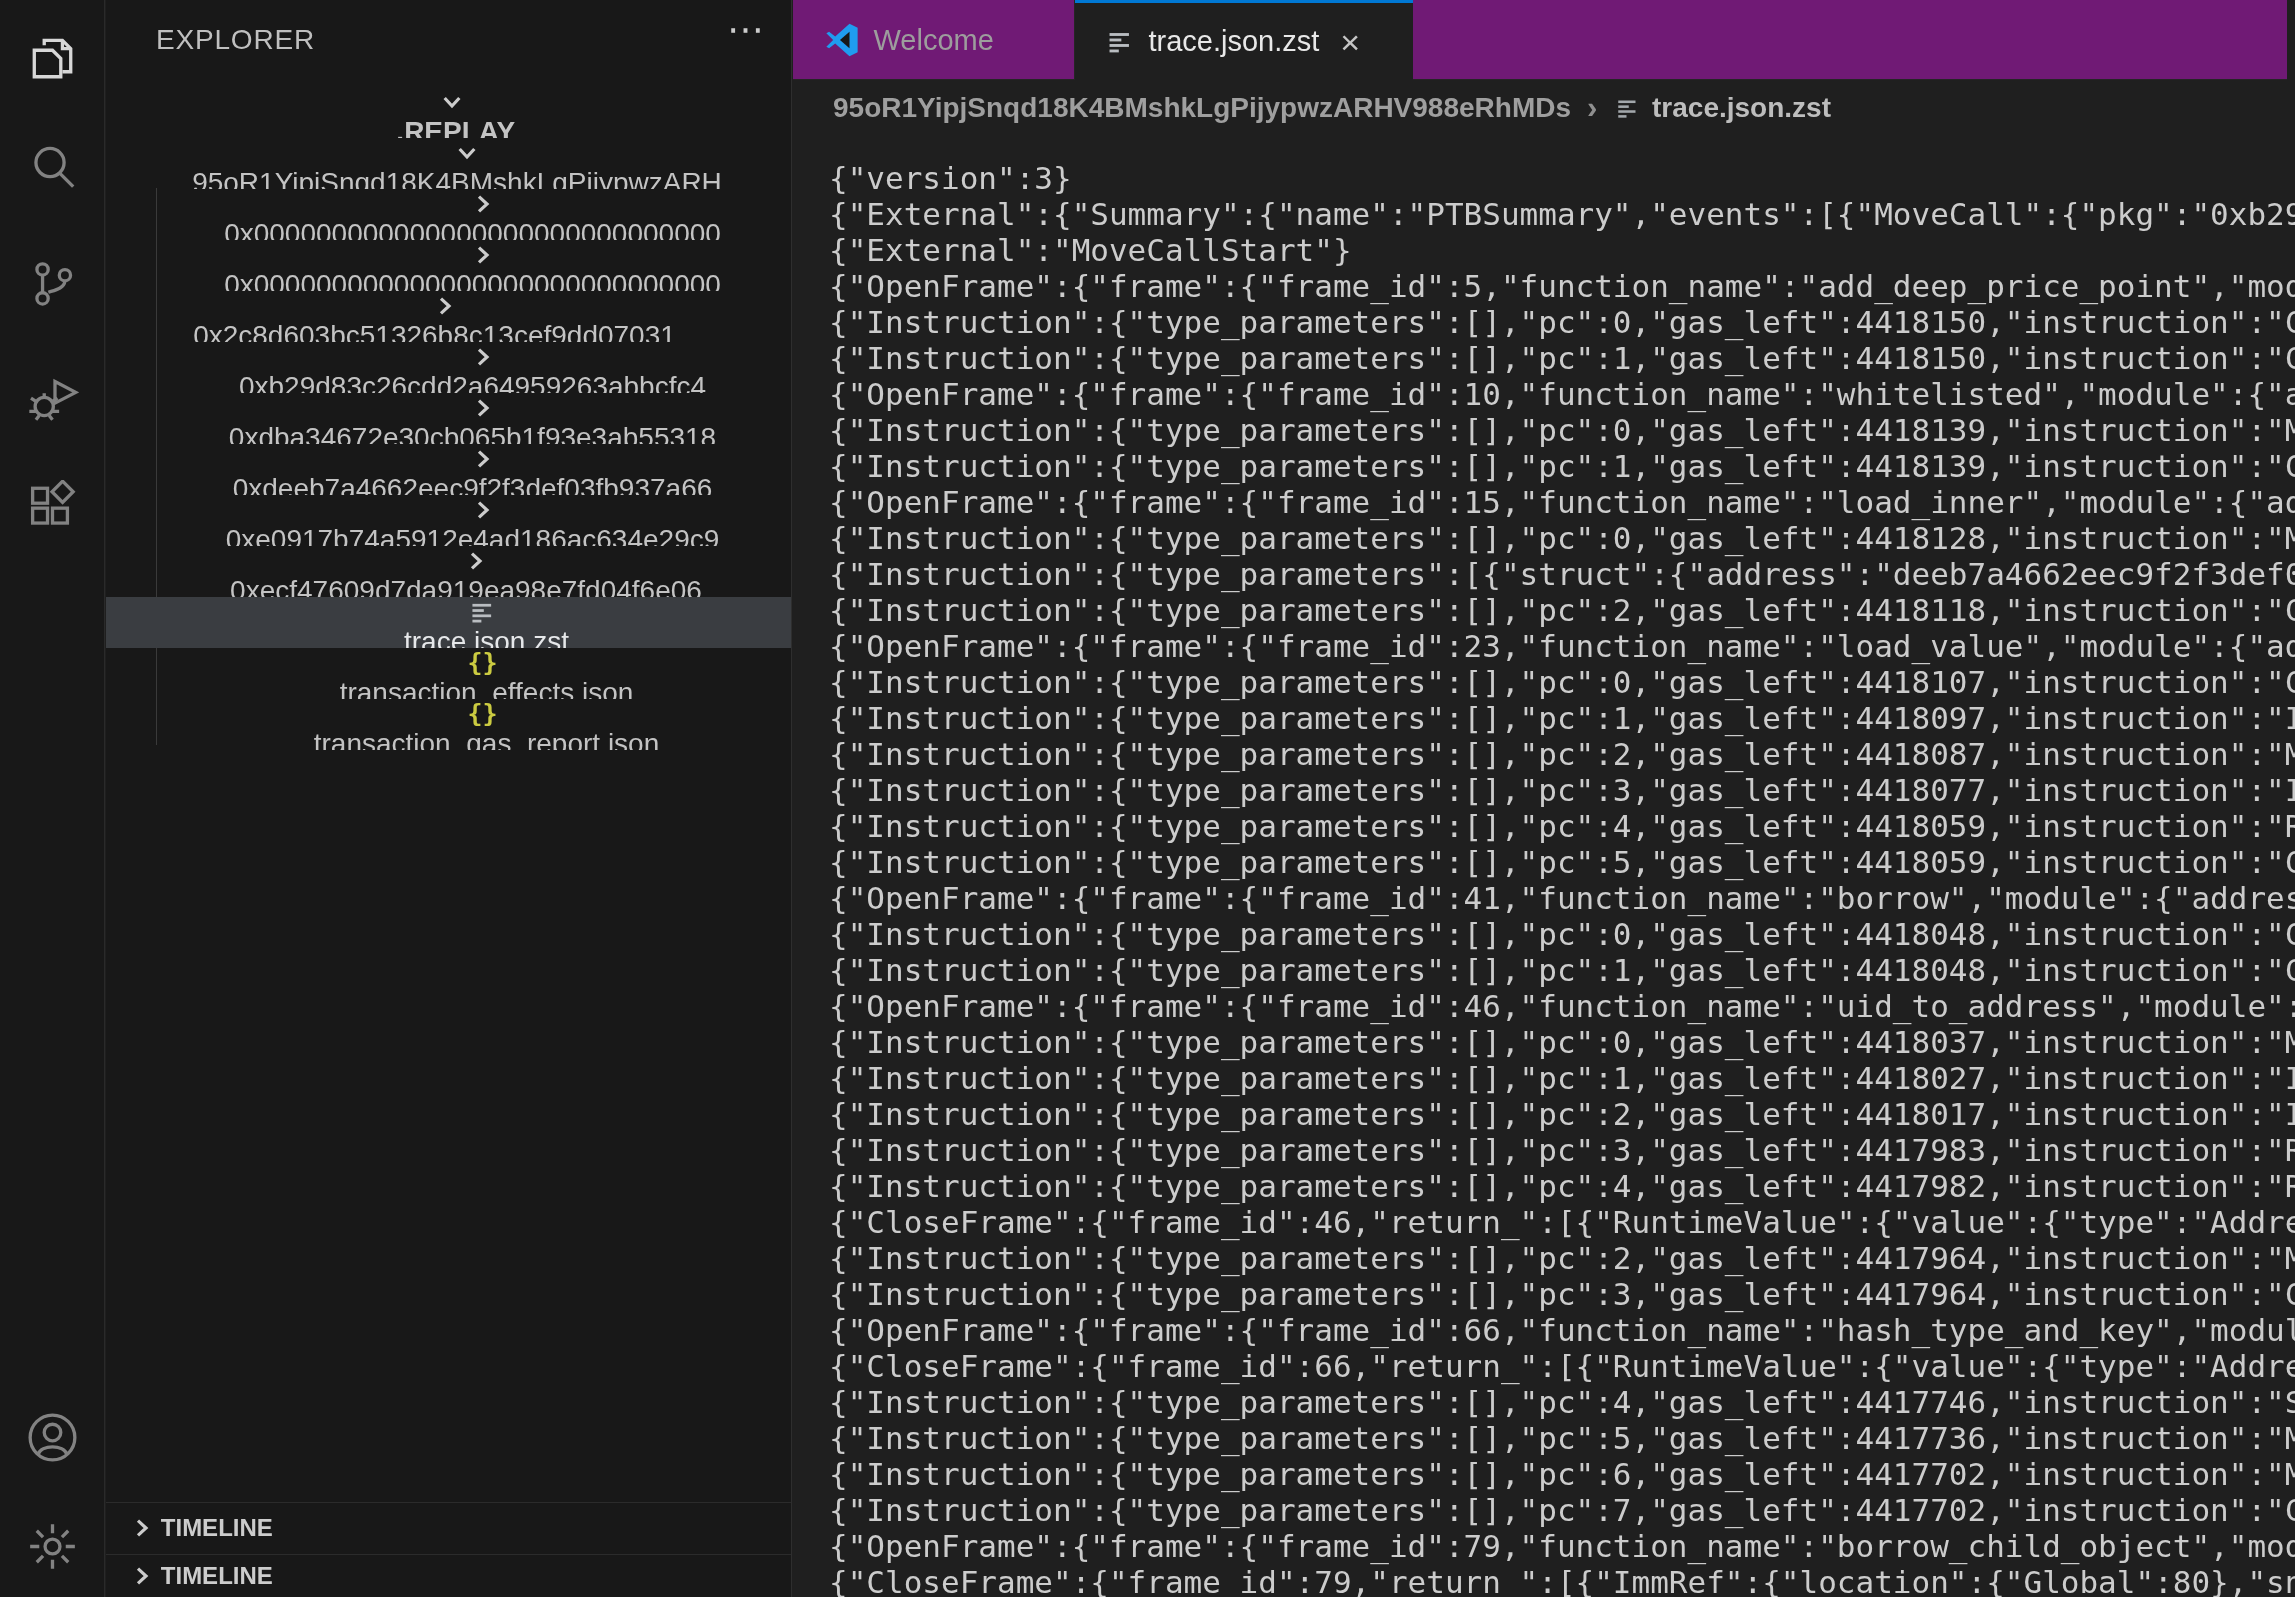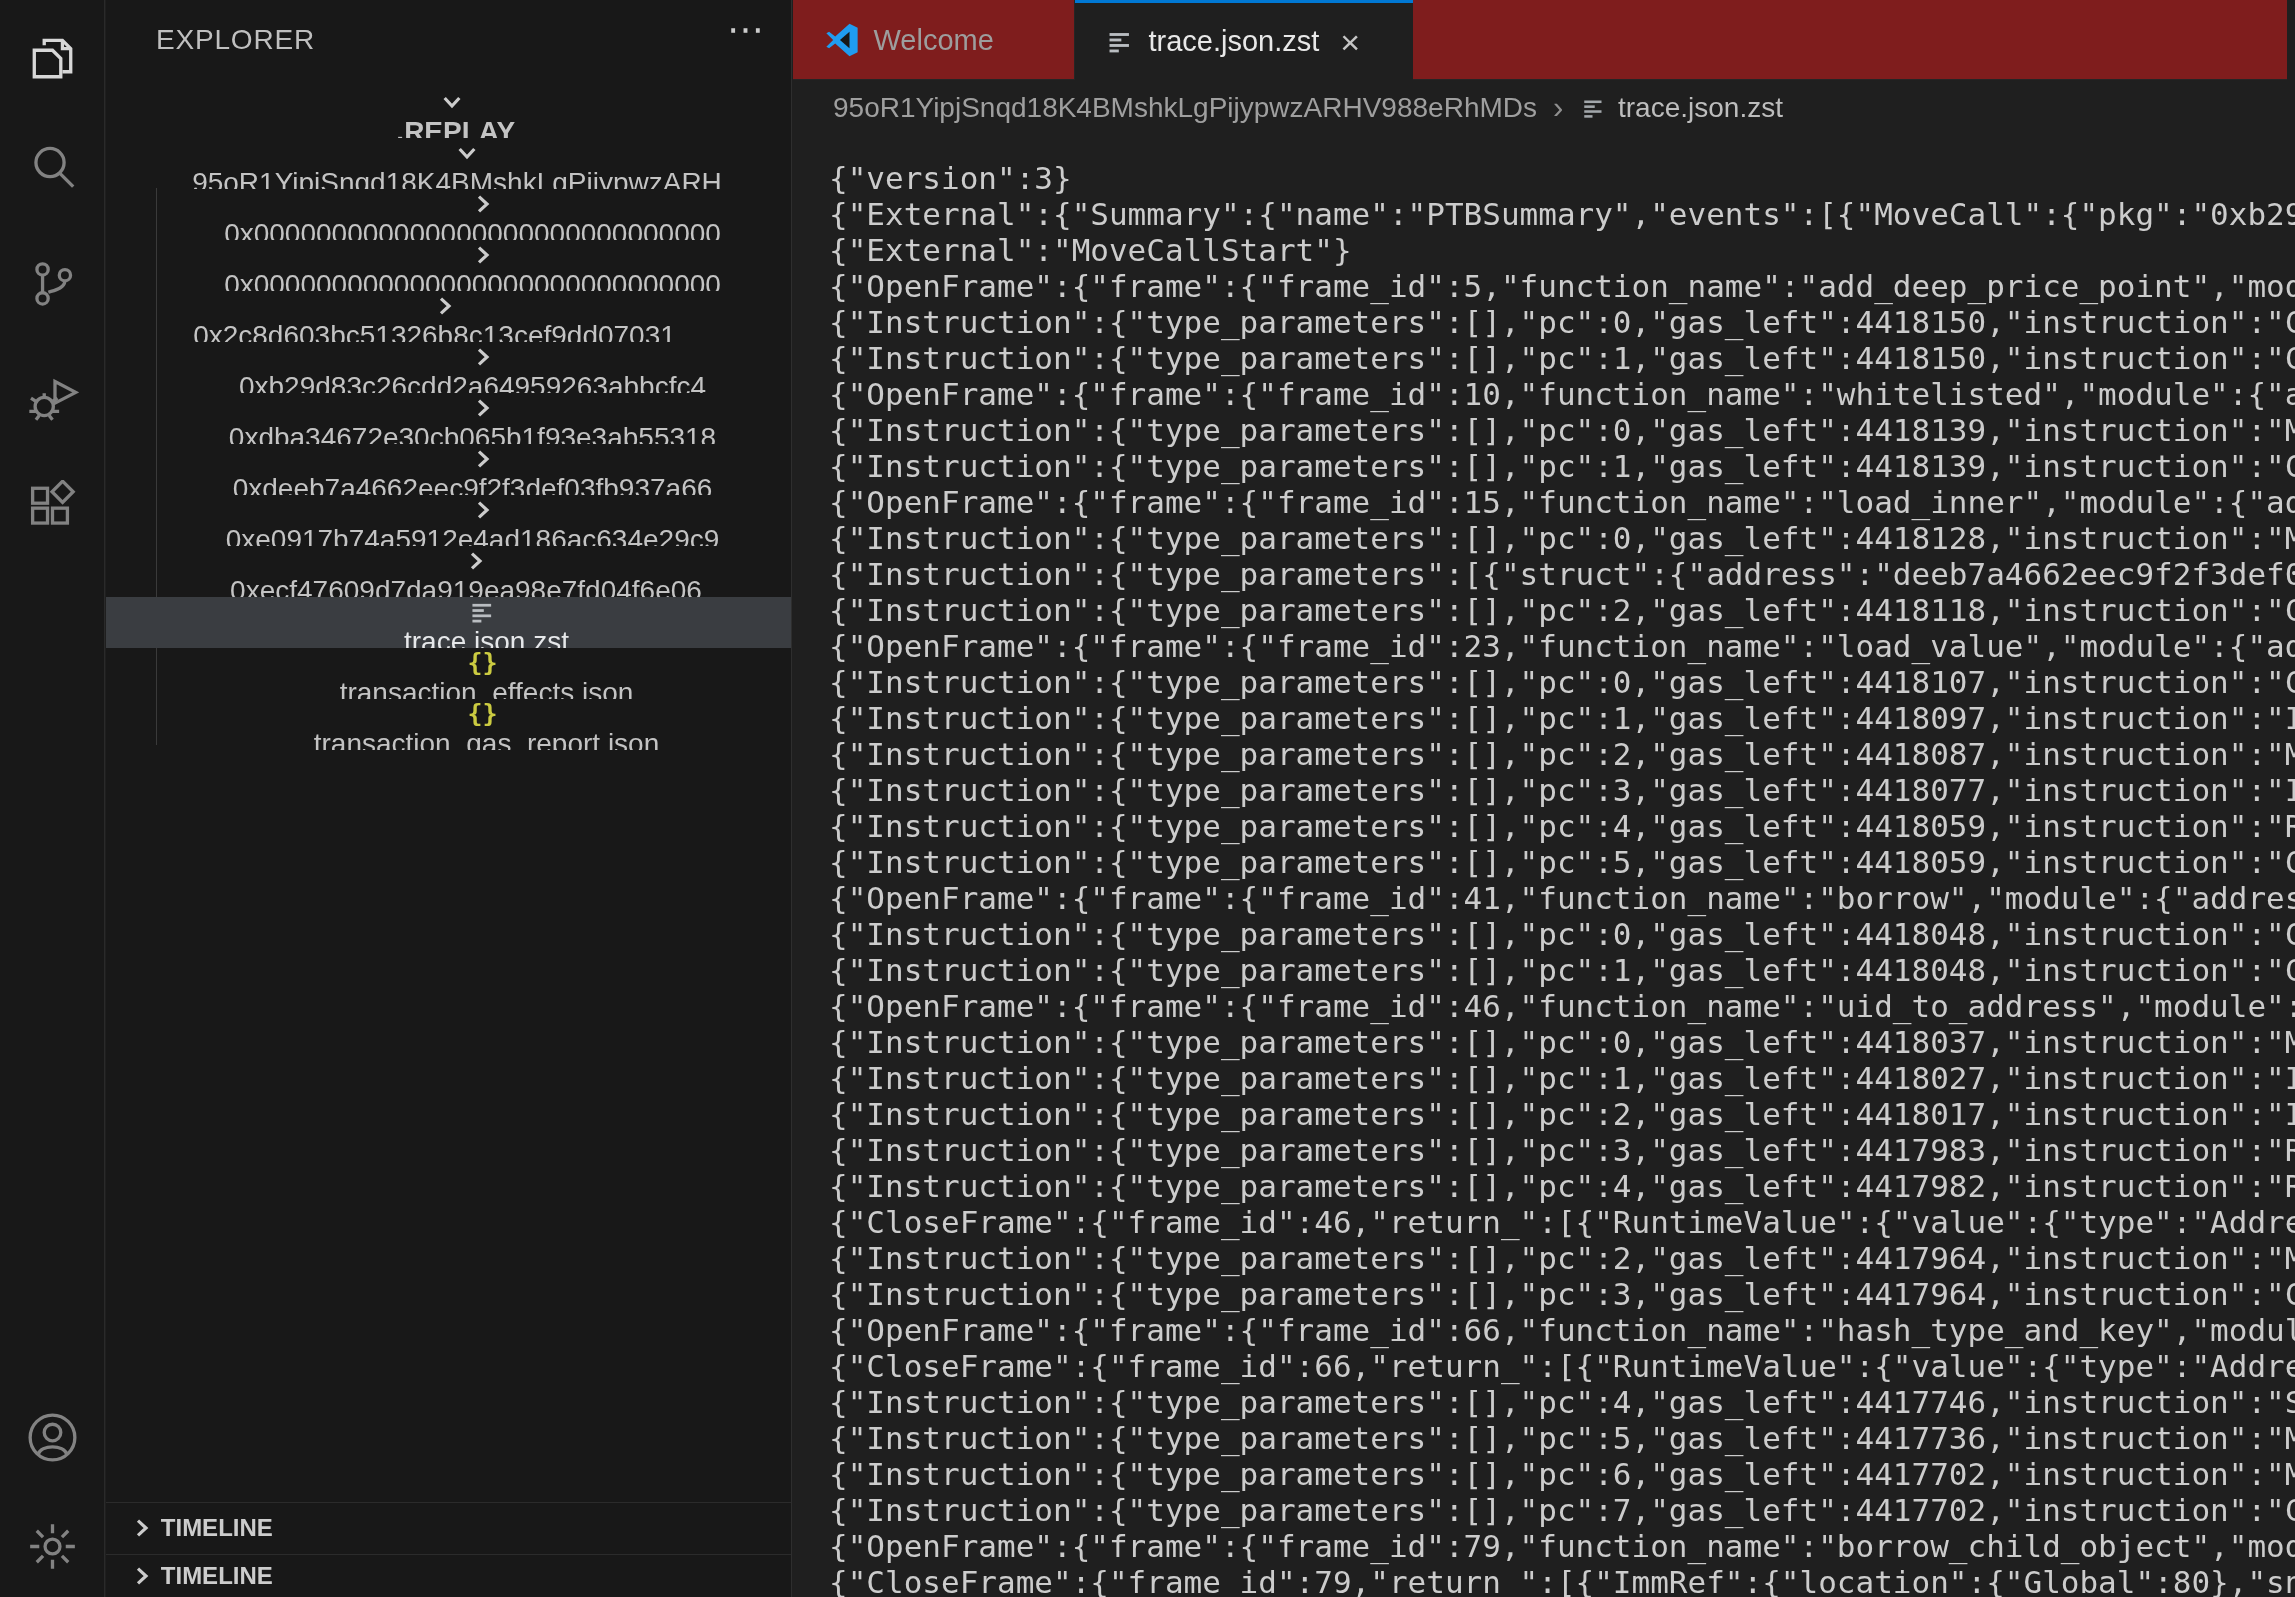--- a/index.html
+++ b/index.html
@@ -36,34 +36,34 @@
   #indent-guide { position:absolute; left:50px; top:188px; height:557px;
                   border-left:1.6px solid #3a3a3a; }
   .bottom-panel { position:absolute; left:0; right:0; height:51px;
                   border-top:1.6px solid #2b2b2b; display:flex; align-items:center;
                   padding-left:21px; color:#cccccc; font-size:24px; font-weight:bold;
                   cursor:pointer; }
   .bottom-panel .twisty { margin-right:4.8px; }
 
   
   #editor { position:absolute; left:793px; top:0; right:0; height:1597px; background:#1f1f1f; }
-  #tabbar { position:absolute; top:0; left:0; right:8px; height:80px; background:#7f1d1d; }
+  #tabbar { position:absolute; top:0; left:0; right:8px; height:80px; background:#701a75; }
   #tabbar::after { content:""; position:absolute; left:0; right:0; bottom:0;
                    border-bottom:0.8px solid #252525; }
   .tab { position:absolute; top:0; height:80px; display:flex; align-items:center;
          padding:0 32px; font-size:29px; cursor:pointer; }
   .tab.inactive { left:0; width:282px; color:#9d9d9d; border-right:0.8px solid #252525; }
   .tab.active { left:282px; width:338px; background:#1f1f1f; color:#e8e8e8;
                 border-top:3.2px solid #0078d4; z-index:2; }
   .tab-icon { margin-right:14.5px; display:flex; align-items:center; }
   .tab-close { margin-left:21px; color:#c5c5c5; font-size:34px; line-height:34px; cursor:pointer; }
 
   #breadcrumb { position:absolute; top:80px; left:0; right:0; height:56px;
                 display:flex; align-items:center; padding-left:40px;
-                font-size:28px; color:#9f9f9f; white-space:nowrap; }
+                font-size:28px; color:#9f9f9f; white-space:nowrap;font-weight:bold; }
   #breadcrumb .sep { margin:0 16px; font-size:31px; color:#8f8f8f; }
   #breadcrumb .bc-file { color:#bdbdbd; display:flex; align-items:center; cursor:pointer; }
   #breadcrumb .bc-path { cursor:pointer; }
   #breadcrumb .fico { margin-right:9.7px; }
 
   .lines-icon rect { fill:#b9bdc1; }
   .lines-icon.dim rect { fill:#a2a7ab; }
 
   #code { position:absolute; top:137px; left:0; right:0; bottom:0; overflow:hidden;
           padding:22.5px 0 0 36px; background:#1f1f1f;

